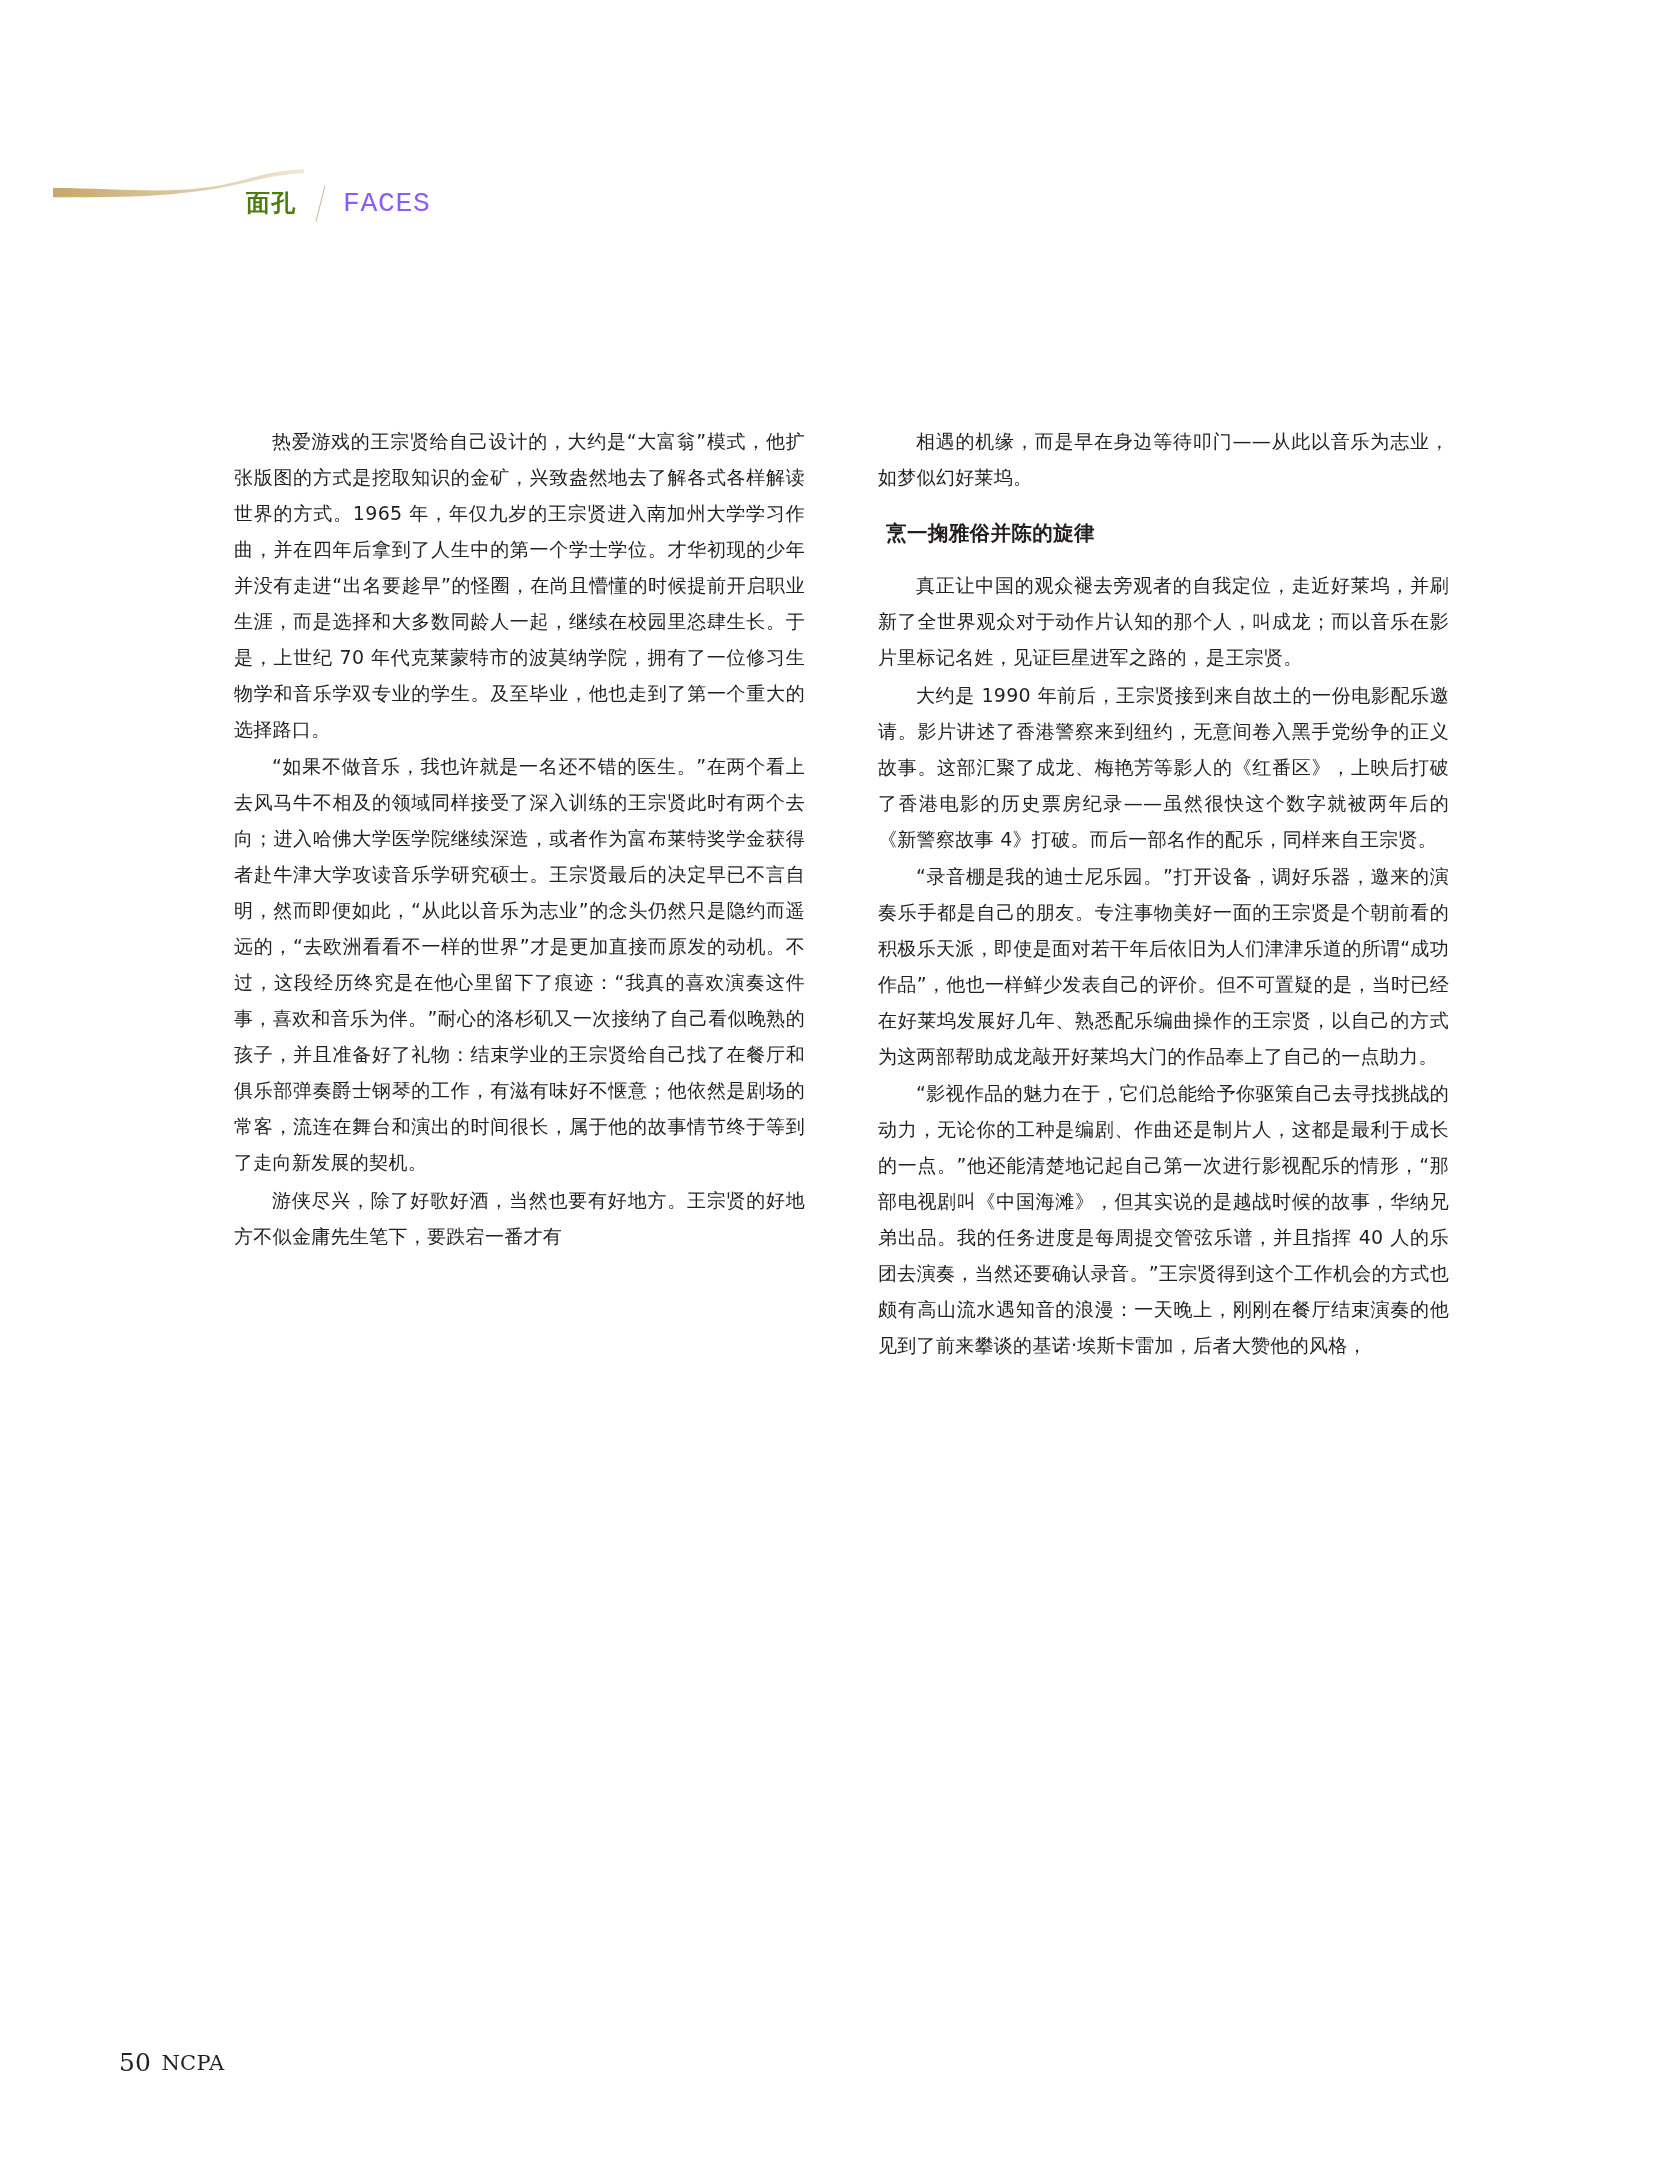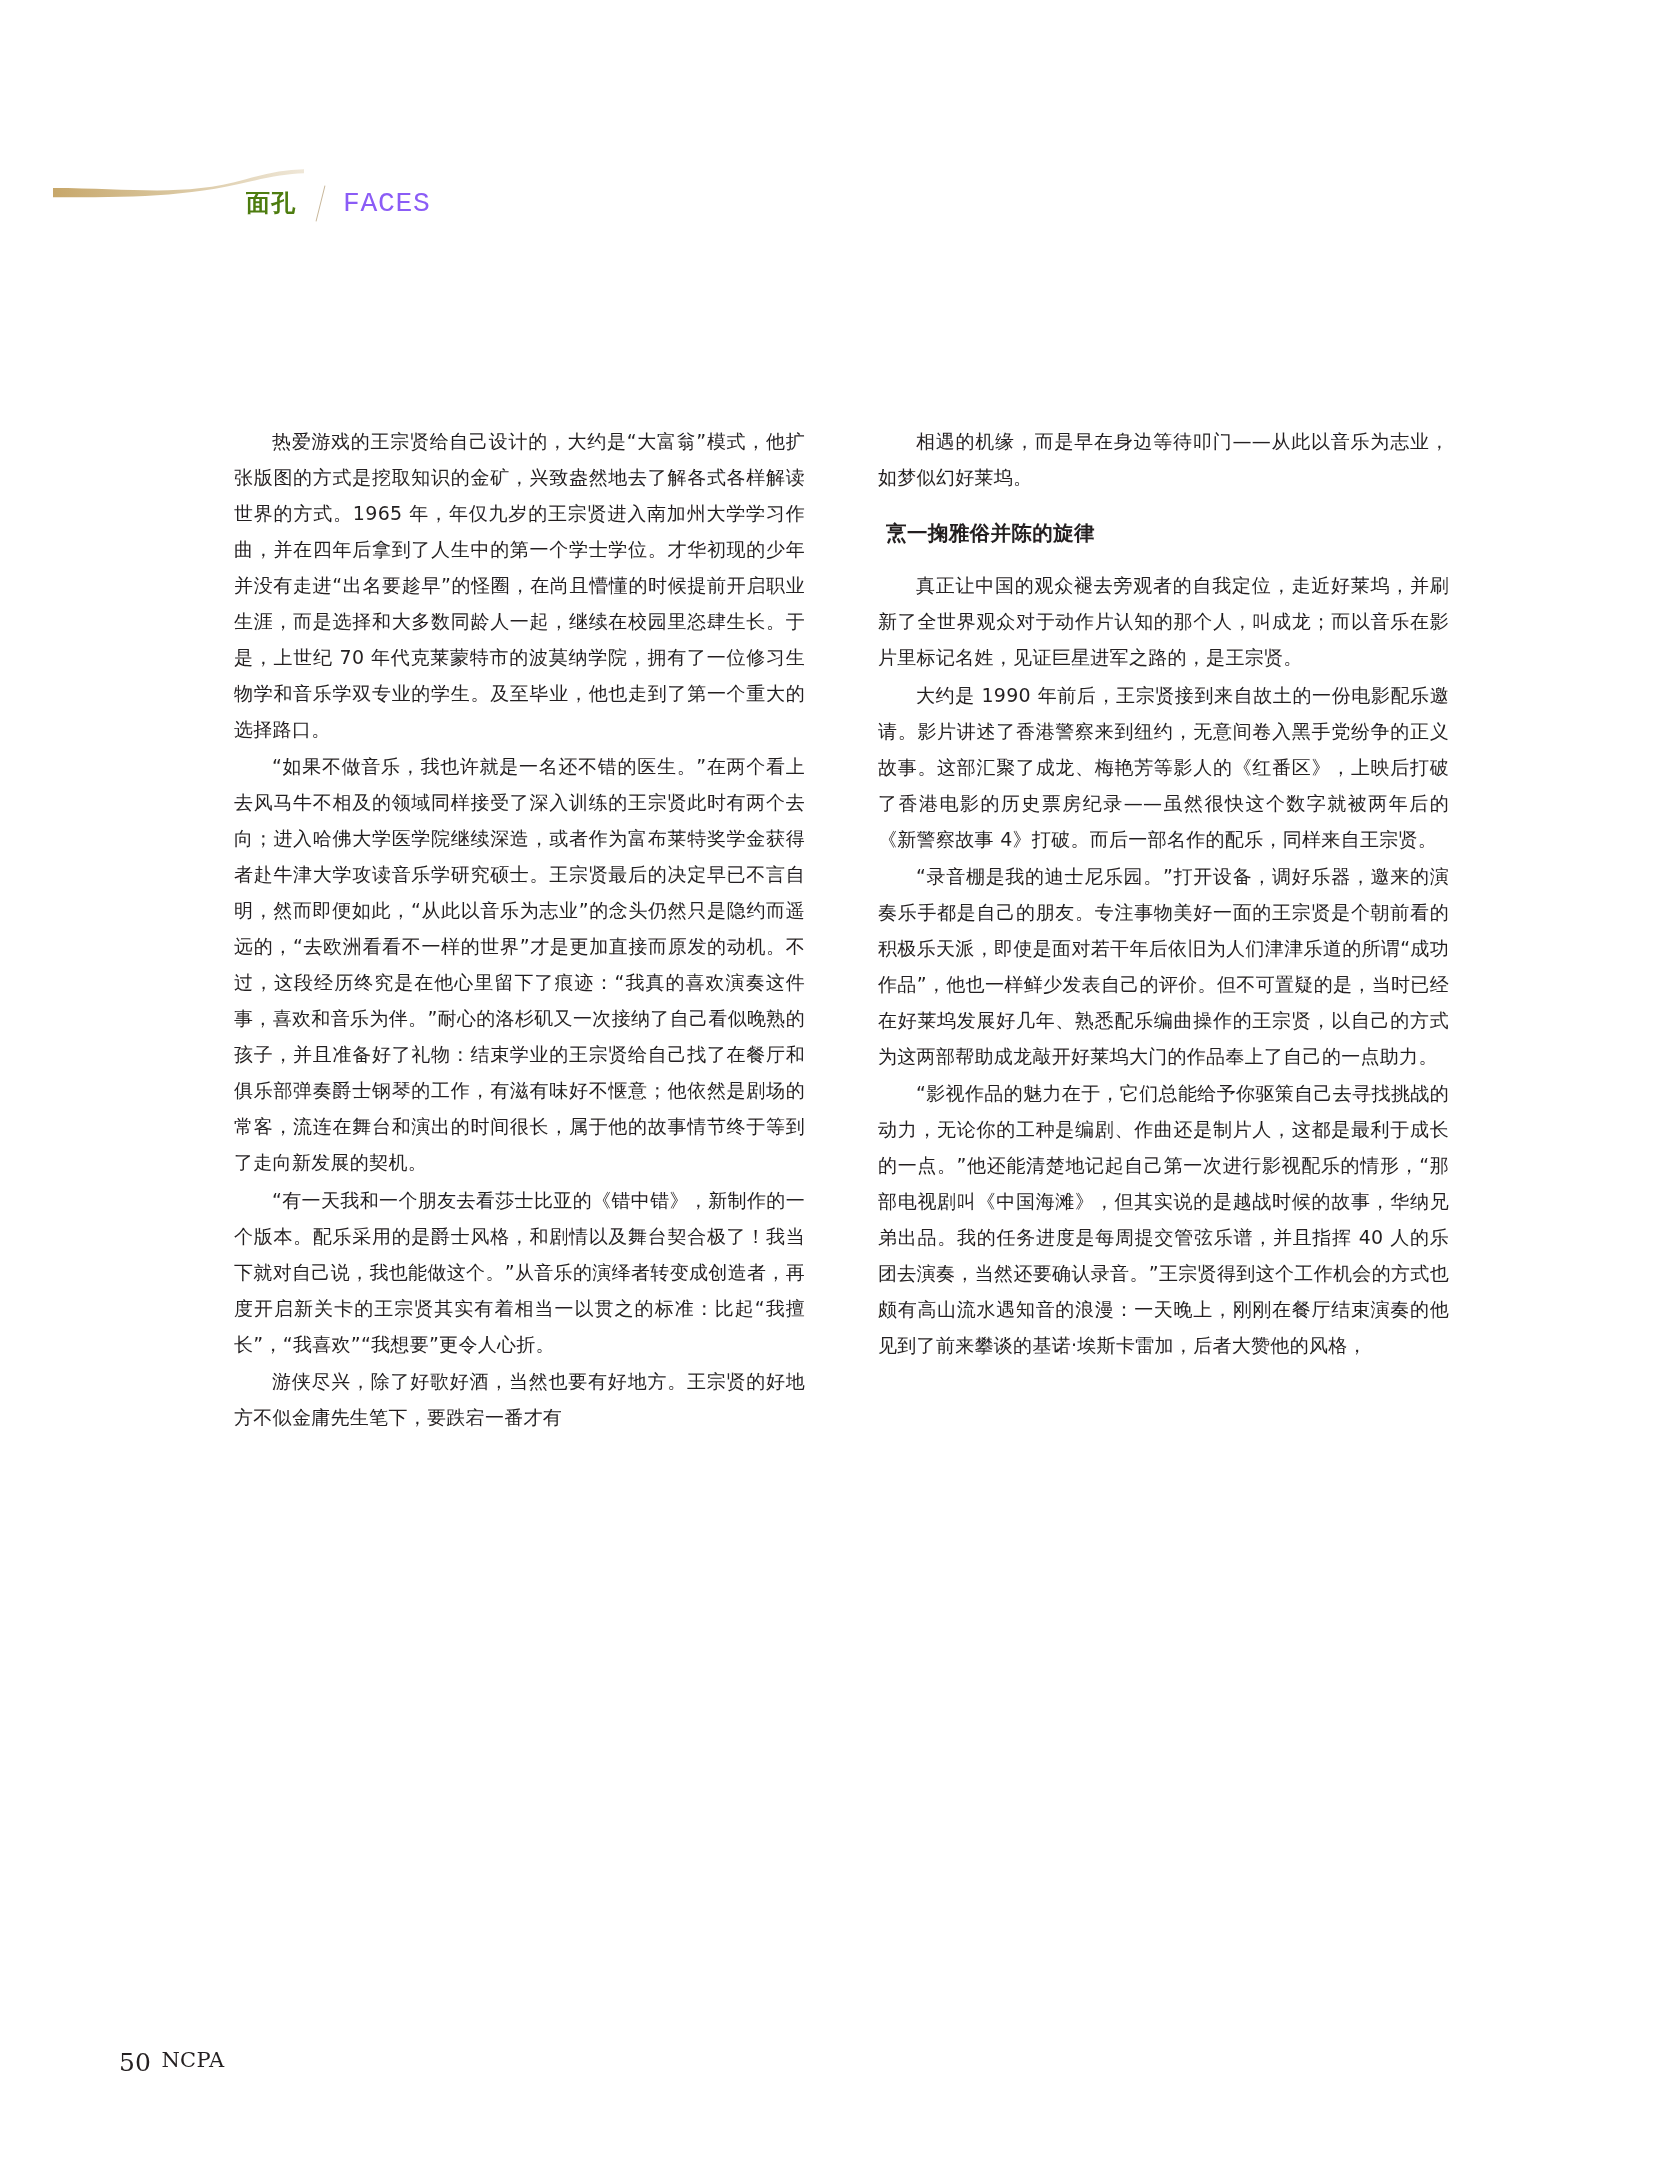--- a/index.html
+++ b/index.html
@@ -102,21 +102,21 @@
   .spacer-before-head {
     height: 20px;
   }
 
   
   .footer {
     position: absolute;
     left: 119px;
     bottom: 106px;
     display: flex;
-    align-items: flex-start;
+    align-items: center;
     gap: 10.6px;
   }
   .footer-num {
     font-family: "DejaVu Serif", "Liberation Serif", serif;
     font-size: 25px;
     color: #231f20;
   }
   .footer-brand {
     font-family: "DejaVu Serif", "Liberation Serif", serif;
     font-size: 21px;
@@ -143,21 +143,20 @@
   <div class="header-cn">面孔</div>
   <div class="header-divider"></div>
   <div class="header-en">FACES</div>
 </div>
 
 <div class="columns">
 
   <div class="col">
     <p class="para">热爱游戏的王宗贤给自己设计的，大约是“大富翁”模式，他扩张版图的方式是挖取知识的金矿，兴致盎然地去了解各式各样解读世界的方式。1965 年，年仅九岁的王宗贤进入南加州大学学习作曲，并在四年后拿到了人生中的第一个学士学位。才华初现的少年并没有走进“出名要趁早”的怪圈，在尚且懵懂的时候提前开启职业生涯，而是选择和大多数同龄人一起，继续在校园里恣肆生长。于是，上世纪 70 年代克莱蒙特市的波莫纳学院，拥有了一位修习生物学和音乐学双专业的学生。及至毕业，他也走到了第一个重大的选择路口。</p>
     <p class="para">“如果不做音乐，我也许就是一名还不错的医生。”在两个看上去风马牛不相及的领域同样接受了深入训练的王宗贤此时有两个去向；进入哈佛大学医学院继续深造，或者作为富布莱特奖学金获得者赴牛津大学攻读音乐学研究硕士。王宗贤最后的决定早已不言自明，然而即便如此，“从此以音乐为志业”的念头仍然只是隐约而遥远的，“去欧洲看看不一样的世界”才是更加直接而原发的动机。不过，这段经历终究是在他心里留下了痕迹：“我真的喜欢演奏这件事，喜欢和音乐为伴。”耐心的洛杉矶又一次接纳了自己看似晚熟的孩子，并且准备好了礼物：结束学业的王宗贤给自己找了在餐厅和俱乐部弹奏爵士钢琴的工作，有滋有味好不惬意；他依然是剧场的常客，流连在舞台和演出的时间很长，属于他的故事情节终于等到了走向新发展的契机。</p>
-    <p class="para">“有一天我和一个朋友去看莎士比亚的《错中错》，新制作的一个版本。配乐采用的是爵士风格，和剧情以及舞台契合极了！我当下就对自己说，我也能做这个。”从音乐的演绎者转变成创造者，再度开启新关卡的王宗贤其实有着相当一以贯之的标准：比起“我擅长”，“我喜欢”“我想要”更令人心折。</p>
     <p class="para">游侠尽兴，除了好歌好酒，当然也要有好地方。王宗贤的好地方不似金庸先生笔下，要跌宕一番才有</p>
   </div>
 
   <div class="col">
     <p class="para">相遇的机缘，而是早在身边等待叩门——从此以音乐为志业，如梦似幻好莱坞。</p>
     <div class="spacer-before-head"></div>
     <h2 class="section-head">烹一掬雅俗并陈的旋律</h2>
     <p class="para">真正让中国的观众褪去旁观者的自我定位，走近好莱坞，并刷新了全世界观众对于动作片认知的那个人，叫成龙；而以音乐在影片里标记名姓，见证巨星进军之路的，是王宗贤。</p>
     <p class="para">大约是 1990 年前后，王宗贤接到来自故土的一份电影配乐邀请。影片讲述了香港警察来到纽约，无意间卷入黑手党纷争的正义故事。这部汇聚了成龙、梅艳芳等影人的《红番区》，上映后打破了香港电影的历史票房纪录——虽然很快这个数字就被两年后的《新警察故事 4》打破。而后一部名作的配乐，同样来自王宗贤。</p>
     <p class="para">“录音棚是我的迪士尼乐园。”打开设备，调好乐器，邀来的演奏乐手都是自己的朋友。专注事物美好一面的王宗贤是个朝前看的积极乐天派，即使是面对若干年后依旧为人们津津乐道的所谓“成功作品”，他也一样鲜少发表自己的评价。但不可置疑的是，当时已经在好莱坞发展好几年、熟悉配乐编曲操作的王宗贤，以自己的方式为这两部帮助成龙敲开好莱坞大门的作品奉上了自己的一点助力。</p>

